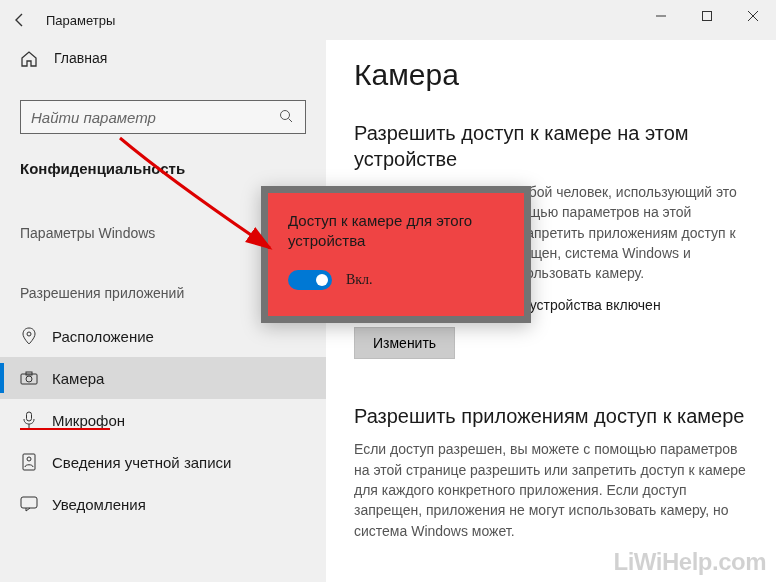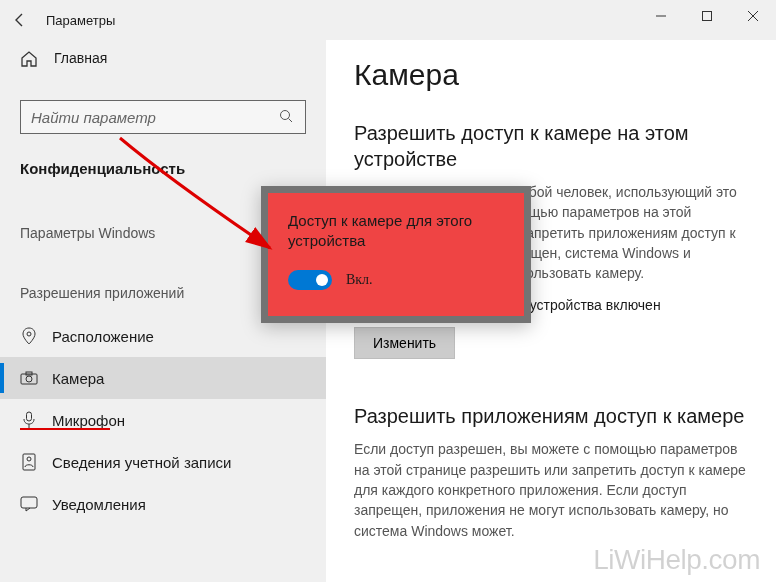--- a/index.html
+++ b/index.html
@@ -125,22 +125,22 @@
     position: relative; cursor:pointer;
     display:inline-block; vertical-align:middle;
   }
   .tt-toggle .knob {
     position:absolute; width:12px; height:12px; border-radius:50%;
     background:#fff; top:4px; right:4px;
   }
   .tt-state { margin-left: 10px; font-size:14px; vertical-align:middle;font-family:Liberation Serif, serif; }
   .arrow { position:absolute; z-index:6; pointer-events:none; }
   .watermark {
-    position:absolute; right:16px; bottom:6px;
-    font-size: 28px; font-weight:400;
+    position:absolute; right:10px; bottom:6px;
+    font-size: 24px; font-weight:700;
     color: rgba(0,0,0,0.18);
     letter-spacing: -0.5px;
   }
 </style>
 </head>
 <body>
 
 <div class="window">
   <div class="titlebar">
     <div class="back">

